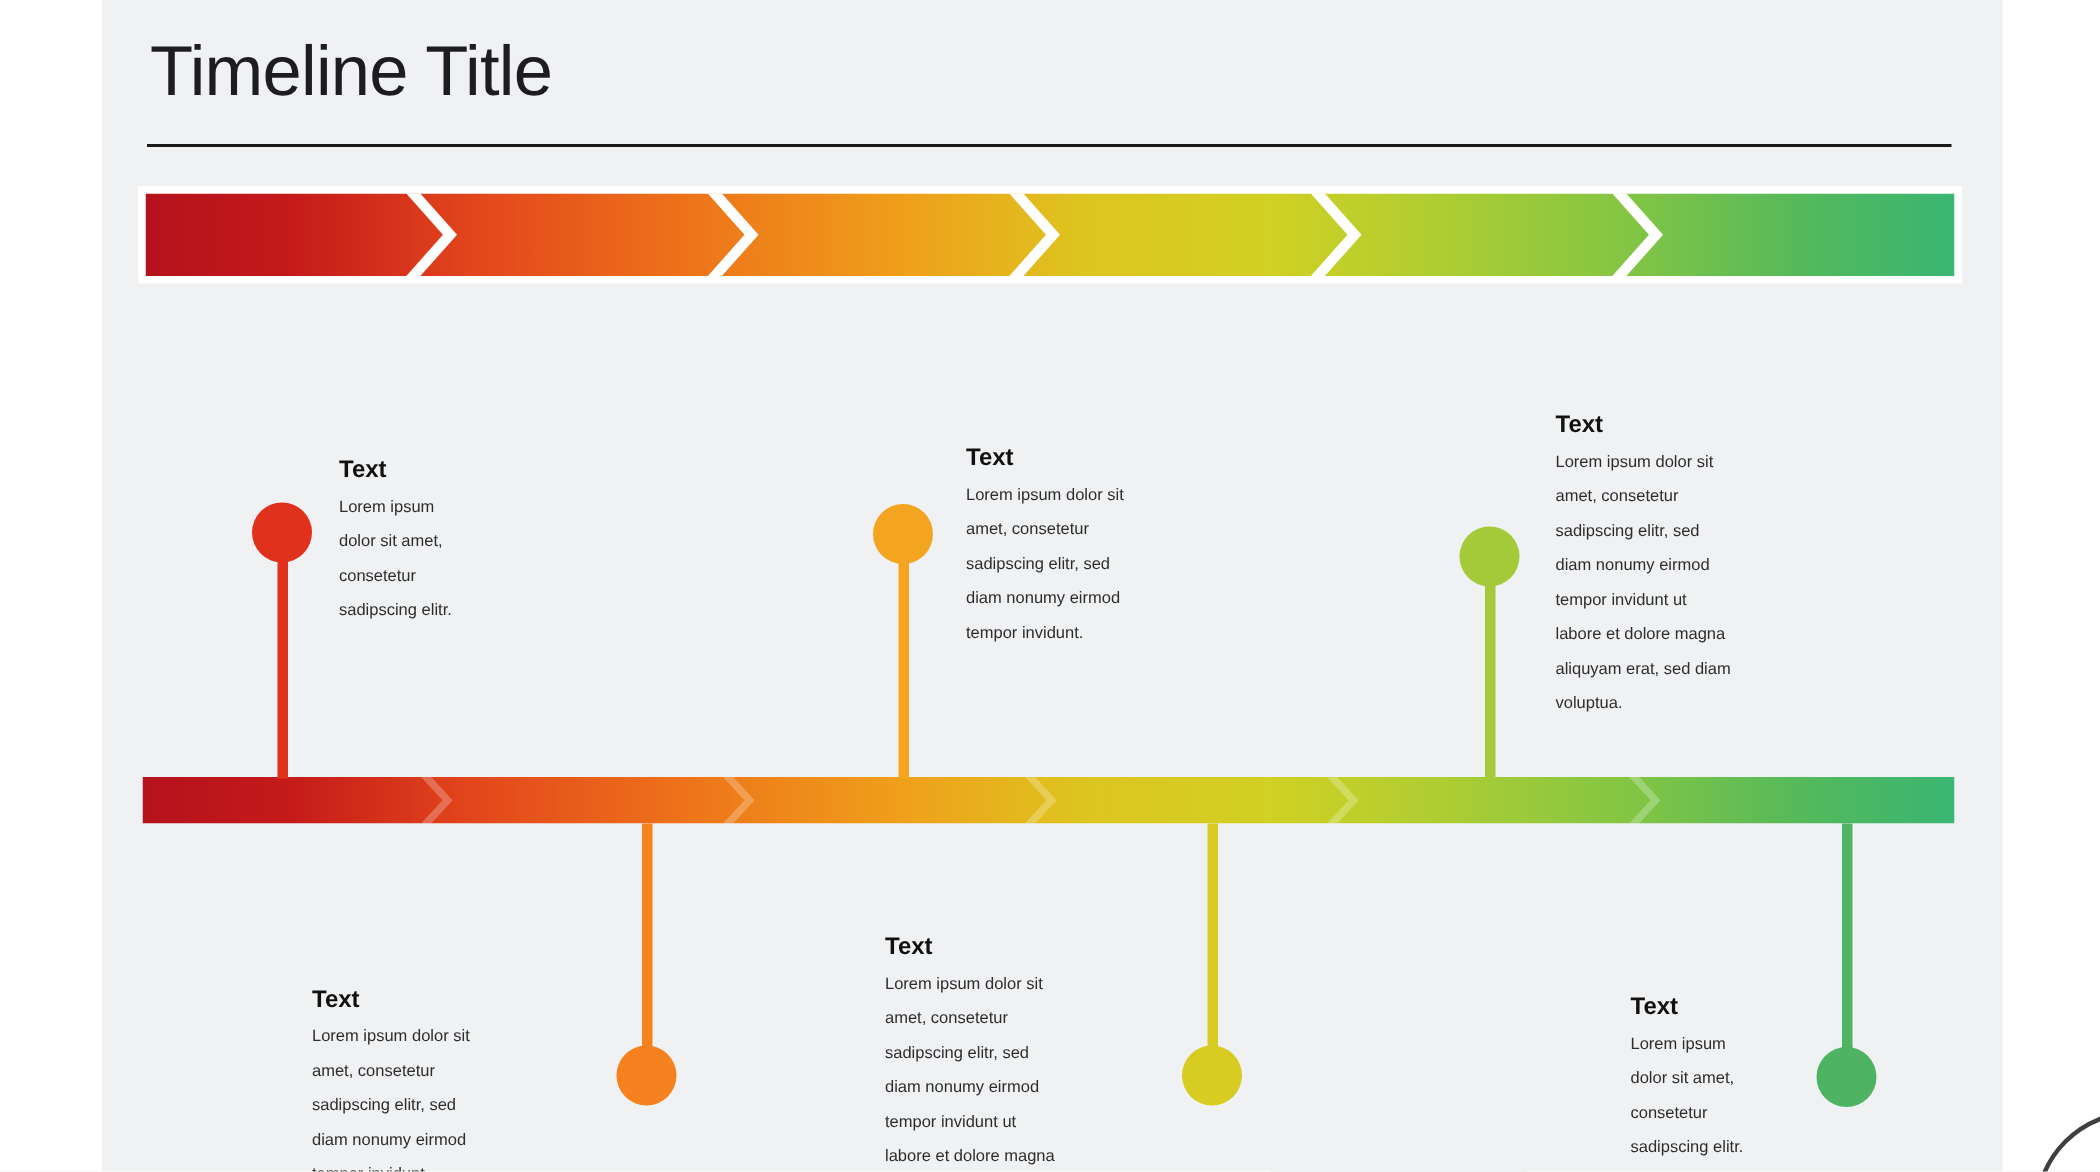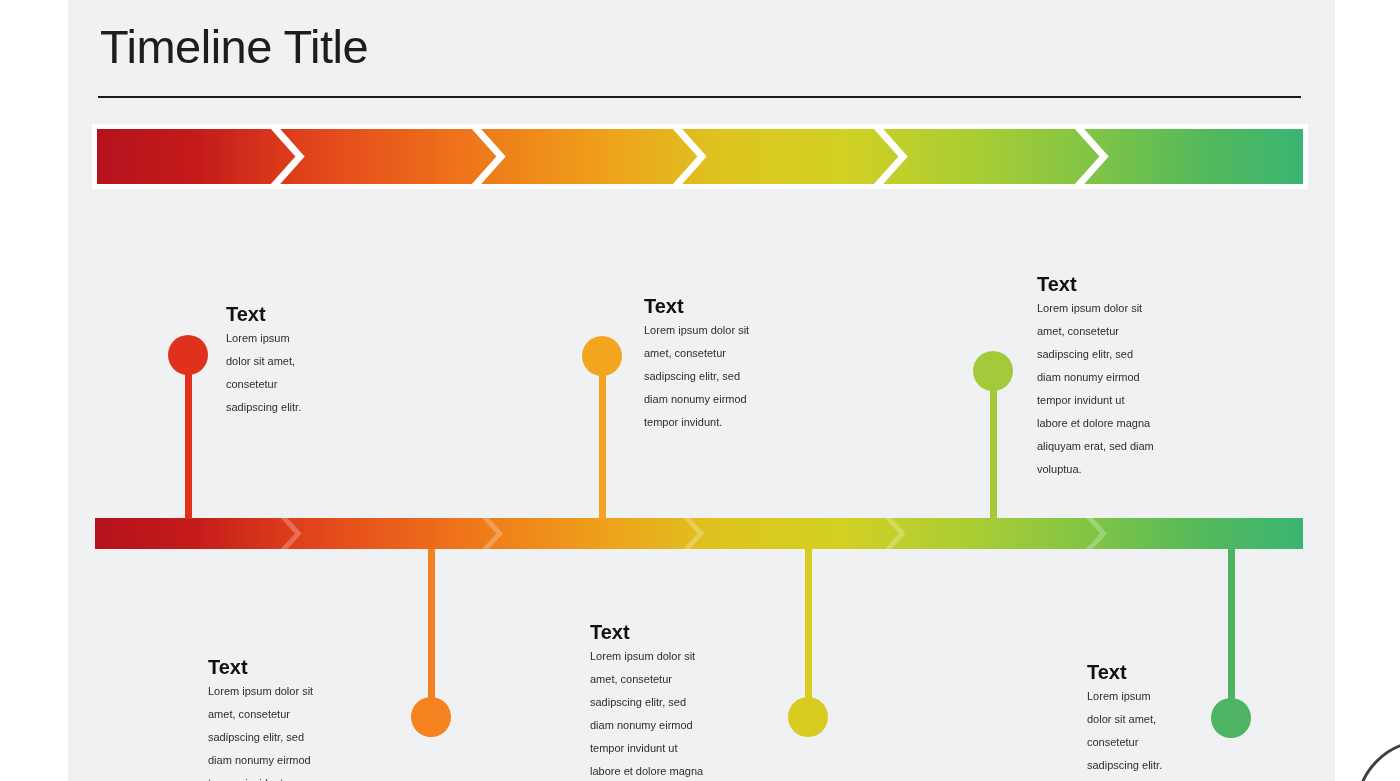--- a/index.html
+++ b/index.html
@@ -13,21 +13,21 @@
     position:absolute;left:32px;top:18px;margin:0;
     font-size:47px;font-weight:400;letter-spacing:-0.5px;color:#1d1d1f;line-height:58px;
   }
   .divider{position:absolute;left:30px;top:96px;width:1203px;height:2px;background:#1a1a1a;}
   .arrowbar-frame{position:absolute;left:24px;top:124px;width:1216px;height:65px;background:#ffffff;}
   .arrowbar-frame svg{position:absolute;left:5px;top:5px;width:1206px;height:55px;display:block;}
   .mainbar{position:absolute;left:27px;top:518px;width:1208px;height:31px;display:block;}
   .stem{position:absolute;width:7px;background:var(--c);}
   .dot{position:absolute;width:40px;height:40px;border-radius:50%;background:var(--c);}
   .tblock{position:absolute;width:230px;}
-  .thead{font-size:20px;font-weight:700;color:#111111;line-height:22px;margin-bottom:2px;}
+  .thead{font-size:16px;font-weight:700;color:#111111;line-height:22px;margin-bottom:2px;}
   .tbody{font-size:11px;font-weight:400;color:#2d2d2d;line-height:23px;white-space:pre-line;}
   .corner-circle{
     position:absolute;left:1356px;top:740px;width:130px;height:130px;
     border:3px solid #3f3f3f;border-radius:50%;background:transparent;
   }
 </style>
 </head>
 <body style="background: rgb(255, 255, 255);">
 
 <div class="slide" style="background: rgb(240, 241, 243);">

